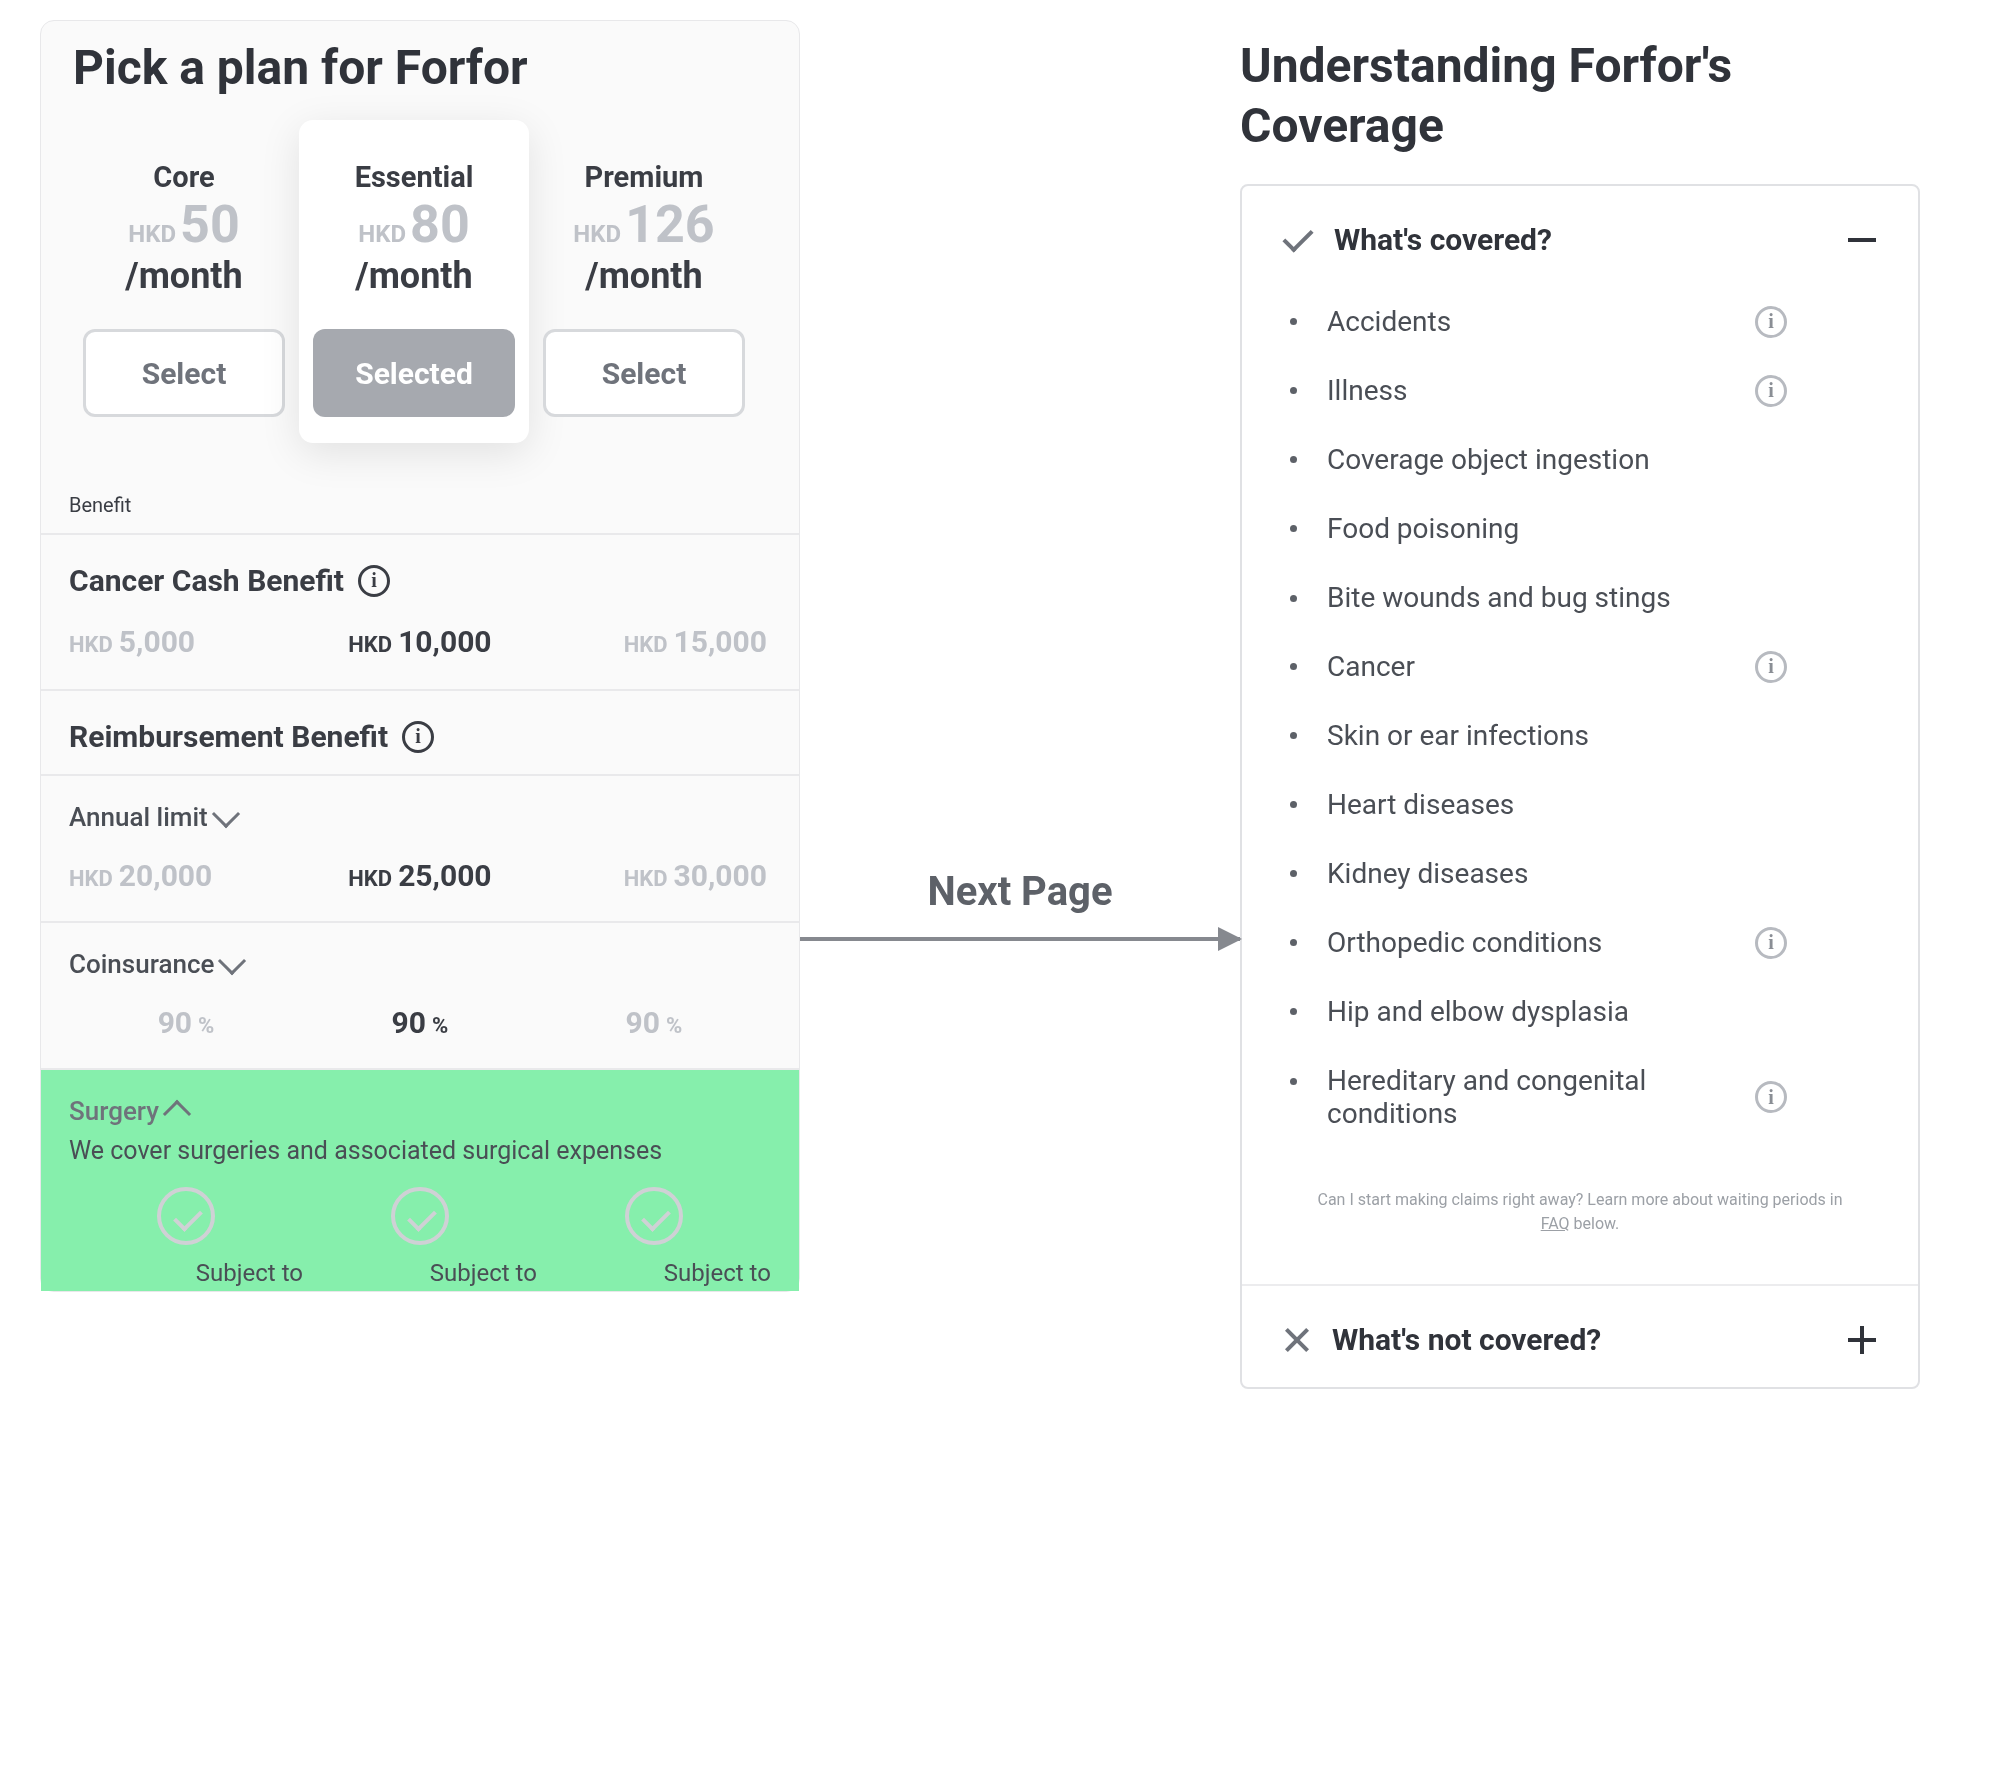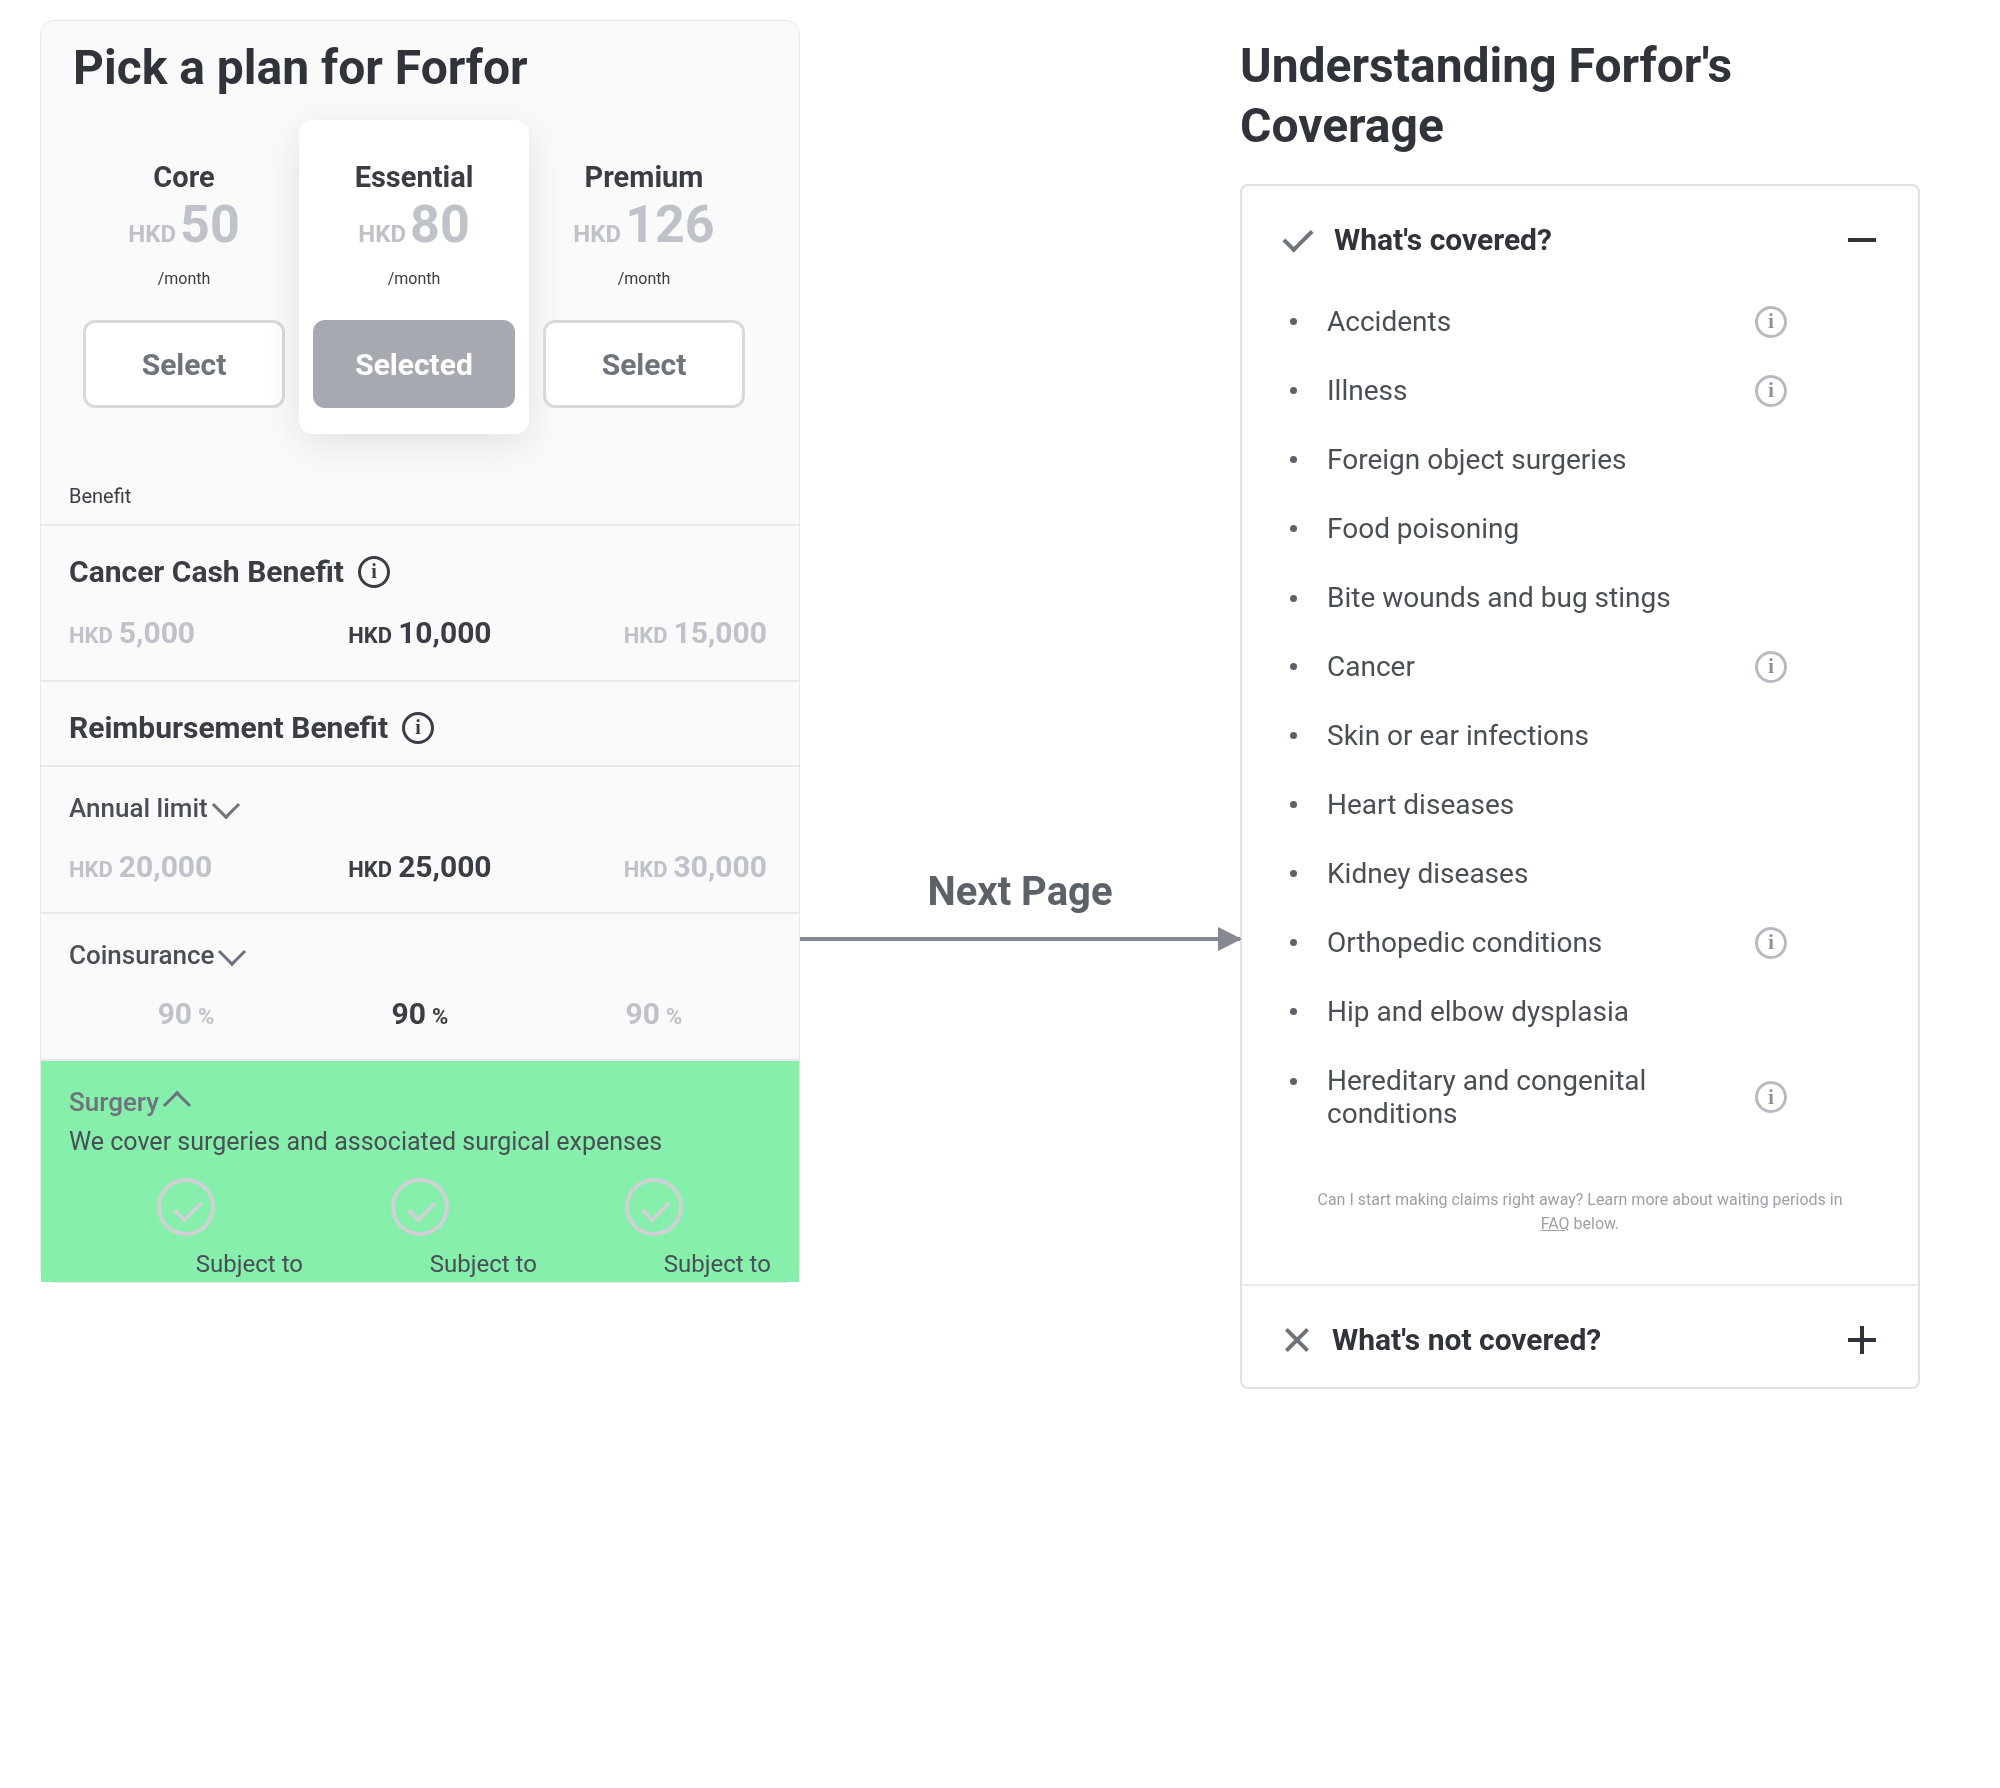--- a/index.html
+++ b/index.html
@@ -72,24 +72,24 @@
   }
   .plan-price .cur {
     font-size:24px;
     font-weight:700;
   }
   .plan-price .amt {
     font-size:52px;
     font-weight:700;
   }
   .plan-period {
-    font-size:16px;
-    font-weight:400;
+    font-size:36px;
+    font-weight:700;
     color:#3a3d44;
-    margin-top:14px;
+    margin-top:0;
   }
   .plan-btn {
     display:flex;
     align-items:center;
     justify-content:center;
     height:88px;
     margin-top:32px;
     border-radius:12px;
     font-size:30px;
     font-weight:700;
@@ -416,21 +416,21 @@
         </div>
         <div class="cov-item">
           <span class="dot"></span>
           <span class="label">Illness</span>
           <span class="iwrap">
             <span class="info-icon light">i</span>
           </span>
         </div>
         <div class="cov-item">
           <span class="dot"></span>
-          <span class="label">Foreign object surgeries</span>
+          <span class="label">Coverage object ingestion</span>
           <span class="iwrap"></span>
         </div>
         <div class="cov-item">
           <span class="dot"></span>
           <span class="label">Food poisoning</span>
           <span class="iwrap"></span>
         </div>
         <div class="cov-item">
           <span class="dot top"></span>
           <span class="label">Bite wounds and bug stings</span>

